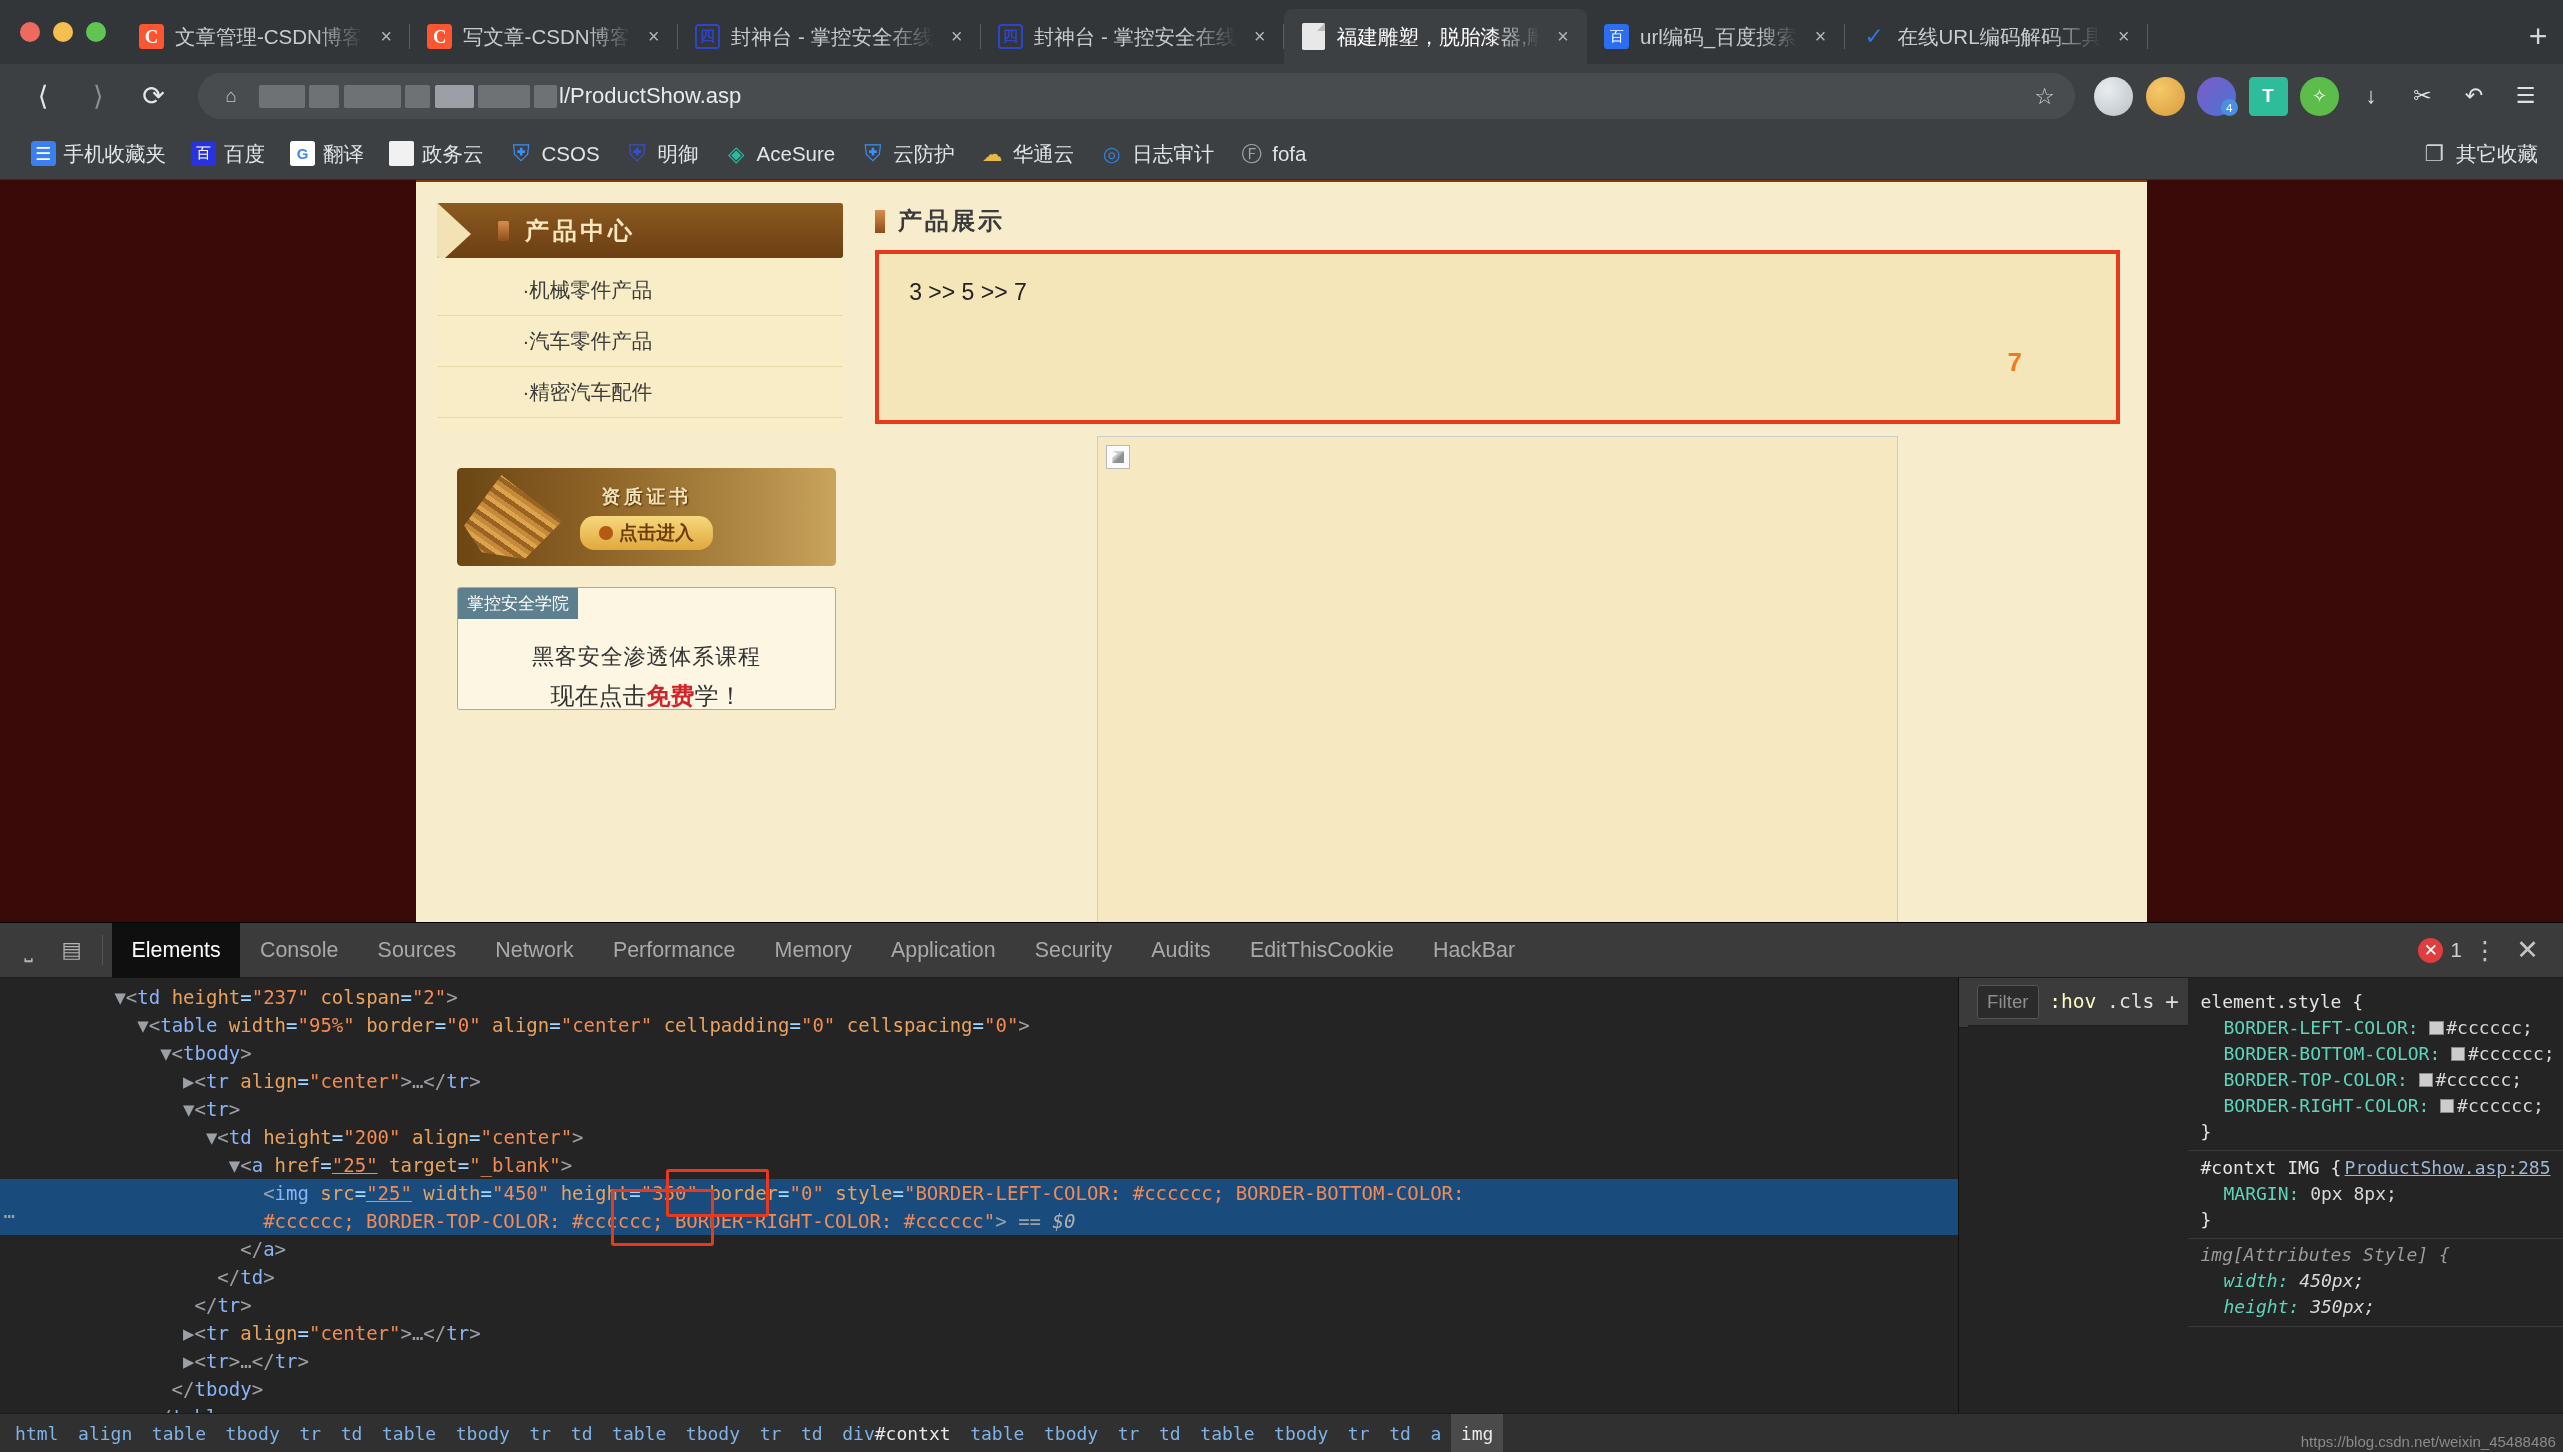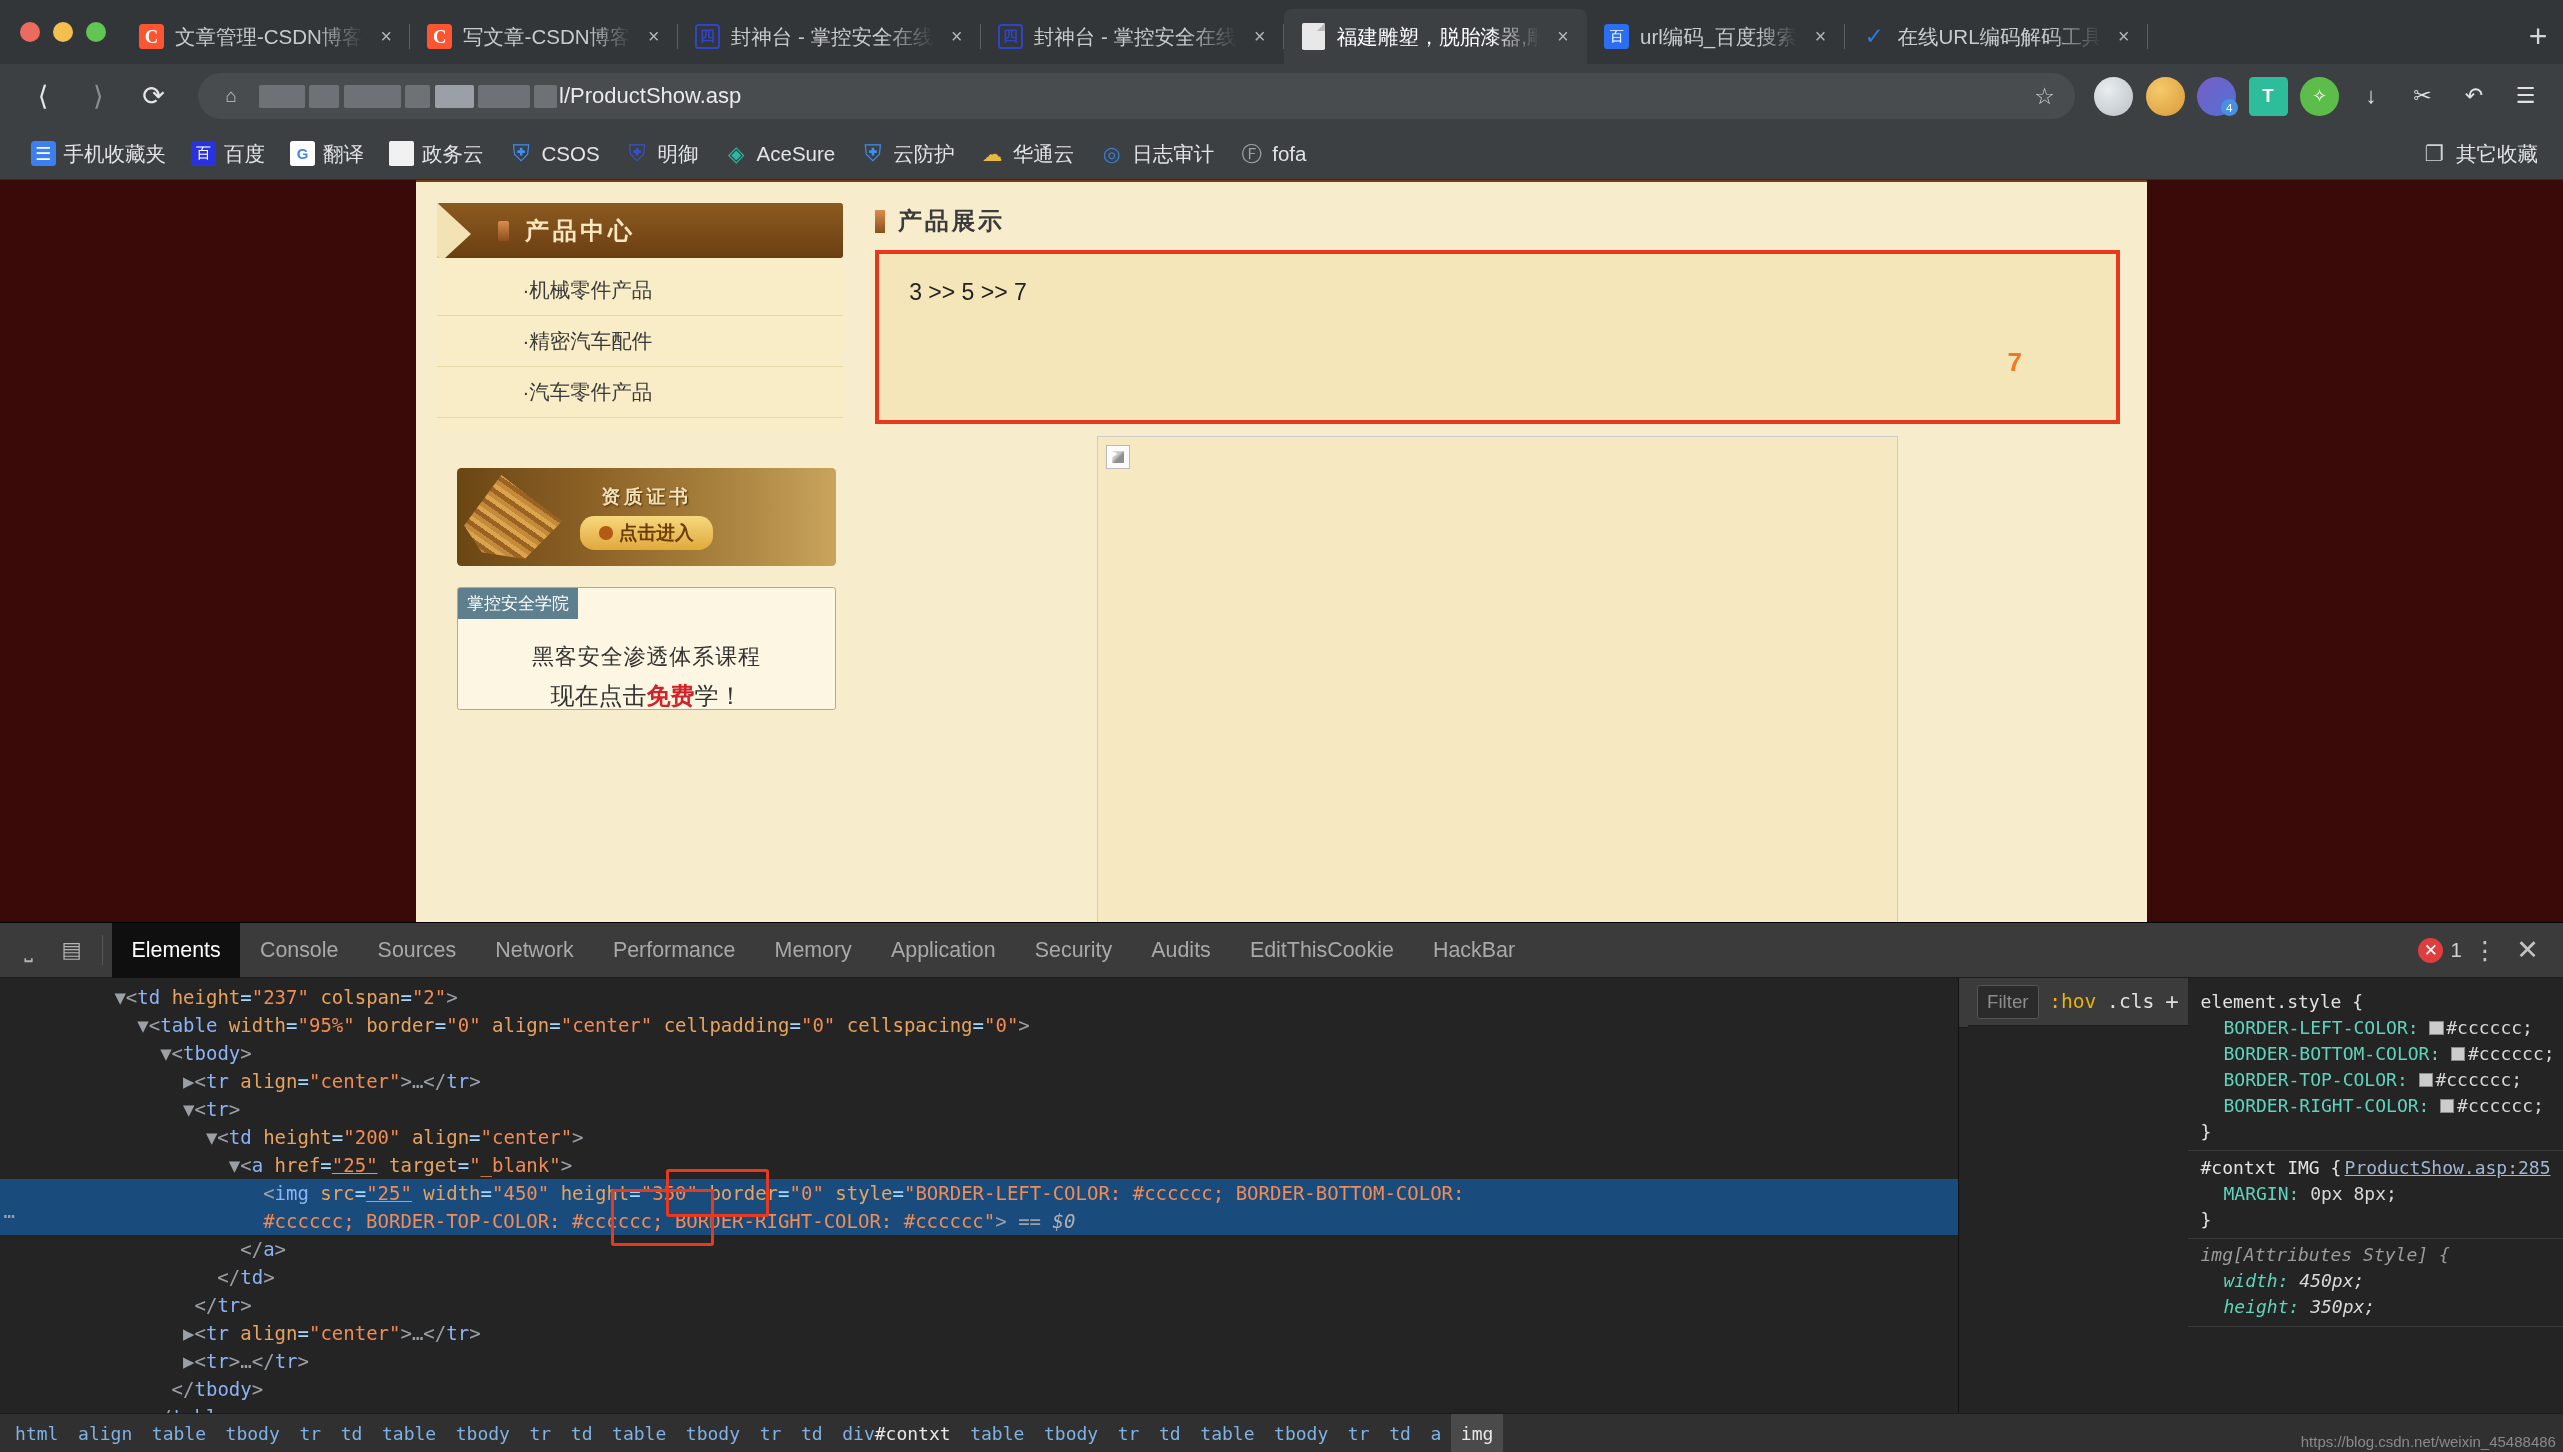--- a/index.html
+++ b/index.html
@@ -299,21 +299,21 @@
   .crumb.active { background: #4a4a4a; color:#e8e8e8; }
   .crumb .hl { color:#e8e8e8; }
 
   .styles-pane {
     width: 605px; flex: 0 0 605px; background: #242424;
     border-left: 0.9px solid #111; display:flex; 
   }
   .sp-tabs { height: 50px; display:flex; align-items:center; background:#3b3b3b; border-bottom:0.9px solid #1c1c1c; padding-left: 9px; }
   .sp-filter { height: 48px; display:flex; align-items:center; background:#3b3b3b; border-bottom:0.9px solid #1c1c1c; padding: 0 9px; gap: 10.7px; }
   .sp-input { flex:1; height: 34px; background:#2b2b2b; border:0.9px solid #555; border-radius:2.7px; color:#8d8d8d; font-size:18.7px; display:flex;align-items:center; padding: 0 9px; }
-  .sp-hov { color:#eab308; font-size:19.6px; font-family:"DejaVu Sans Mono",monospace; }
+  .sp-hov { color:#fef9c3; font-size:19.6px; font-family:"DejaVu Sans Mono",monospace; }
   .sp-cls { color:#e0e0e0; font-size:19.6px; font-family:"DejaVu Sans Mono",monospace; }
   .sp-plus { color:#e0e0e0; font-size:24px; }
   .sp-rules { flex:1; overflow:hidden; padding: 7.1px 0 0 0; font-family:"DejaVu Sans Mono","Liberation Mono",monospace; font-size: 18px; line-height: 26px; }
   .rule { padding: 3.6px 0 5.3px 12.5px; border-bottom: 0.9px solid #3a3a3a; }
   .sel-name { color: #a8a8a8; }
   .sel-name.lit { color:#e3e3e3; }
   .prop { color: #5fd4bd; padding-left: 23px; display:block; }
   .val { color: #d8d8d8; }
   .swatch { display:inline-block; width:14.2px;height:14.2px;background:#ccc;border:0.9px solid #888; vertical-align: -1.8px; margin-right: 2.7px;}
   .src-link { float: right; color:#9fb7d4; text-decoration: underline; padding-right: 12.5px; font-size: 18px; }
@@ -483,22 +483,22 @@
       <div class="site-banner"></div>
       <div class="site-body">
 
         <div class="left-col">
           <div class="panel-head">
             <div class="sq"></div>
             <div class="ttl">产品中心</div>
           </div>
           <div class="nav-list" id="navlist">
               <div class="nav-item">·机械零件产品</div>
+              <div class="nav-item">·汽车零件产品</div>
               <div class="nav-item">·精密汽车配件</div>
-              <div class="nav-item">·汽车零件产品</div>
             </div>
 
           <div class="promo1">
             <div class="wood"></div>
             <div class="t1">资质证书</div>
             <div class="btn">
               <span class="b"></span>
               <span>点击进入</span>
             </div>
           </div>

